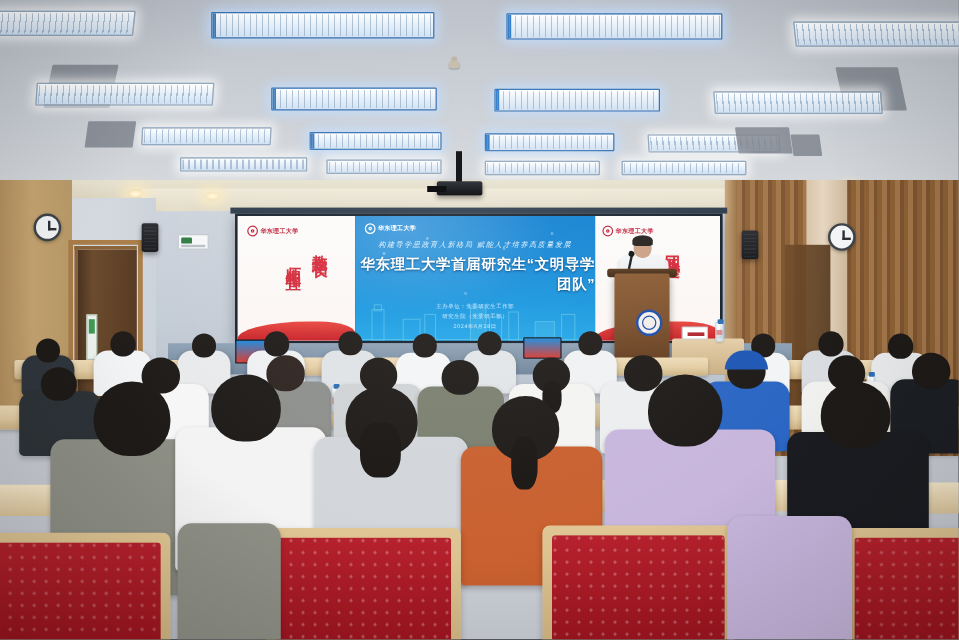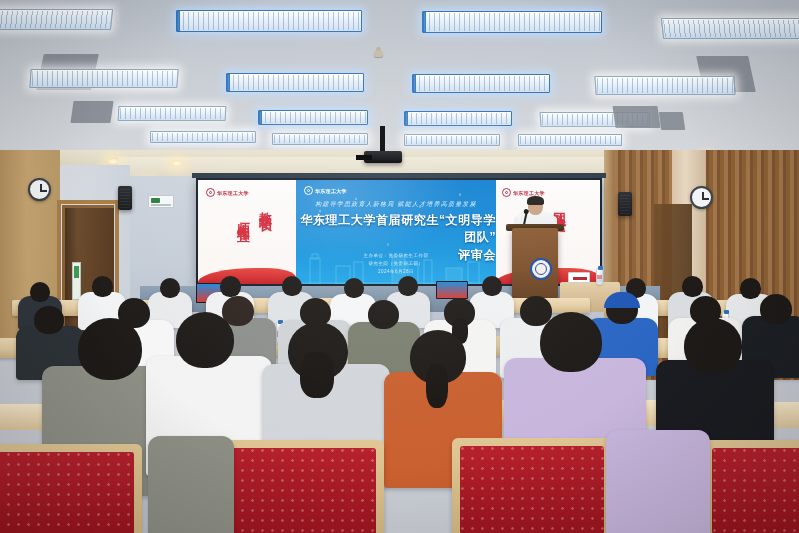--- a/index.html
+++ b/index.html
@@ -259,21 +259,20 @@
     </div>
 
     <div class="panel panel-center">
       <div class="mini-logo" style="left:8px;top:6px;color:#ffffff;z-index:3">
         <span class="emb"></span>
         <span class="nm">华东理工大学</span>
       </div>
       <div class="slide-sub" style="z-index:3">构建导学思政育人新格局  赋能人才培养高质量发展</div>
       <div class="slide-title" style="z-index:3">
         <div>华东理工大学首届研究生“文明导学团队”</div>
-        <div>评审会</div>
       </div>
       <div class="slide-foot" style="z-index:3">
         <div>主办单位：党委研究生工作部</div>
         <div>研究生院（党委研工部）</div>
         <div>2024年6月28日</div>
       </div>
       <svg class="skyline" viewBox="0 0 204 34" preserveAspectRatio="none">
         <g fill="none" stroke="#8fe6f5" stroke-width="0.8" opacity="0.85">
           <rect x="14" y="8" width="10" height="26"></rect>
           <rect x="16" y="4" width="6" height="5"></rect>

